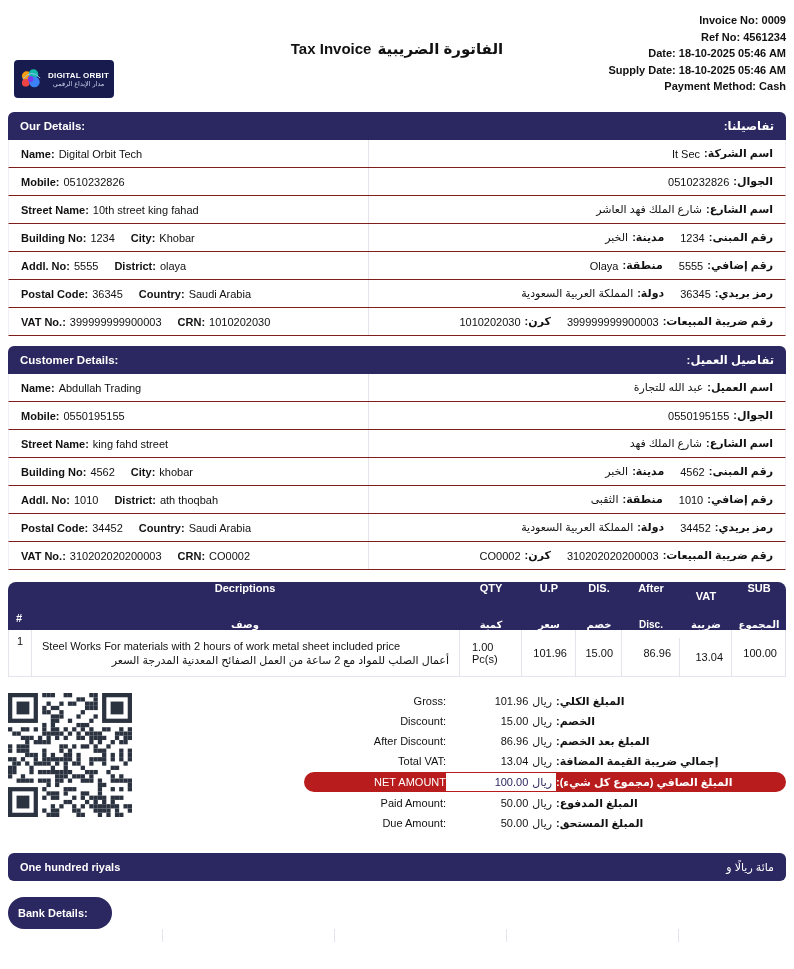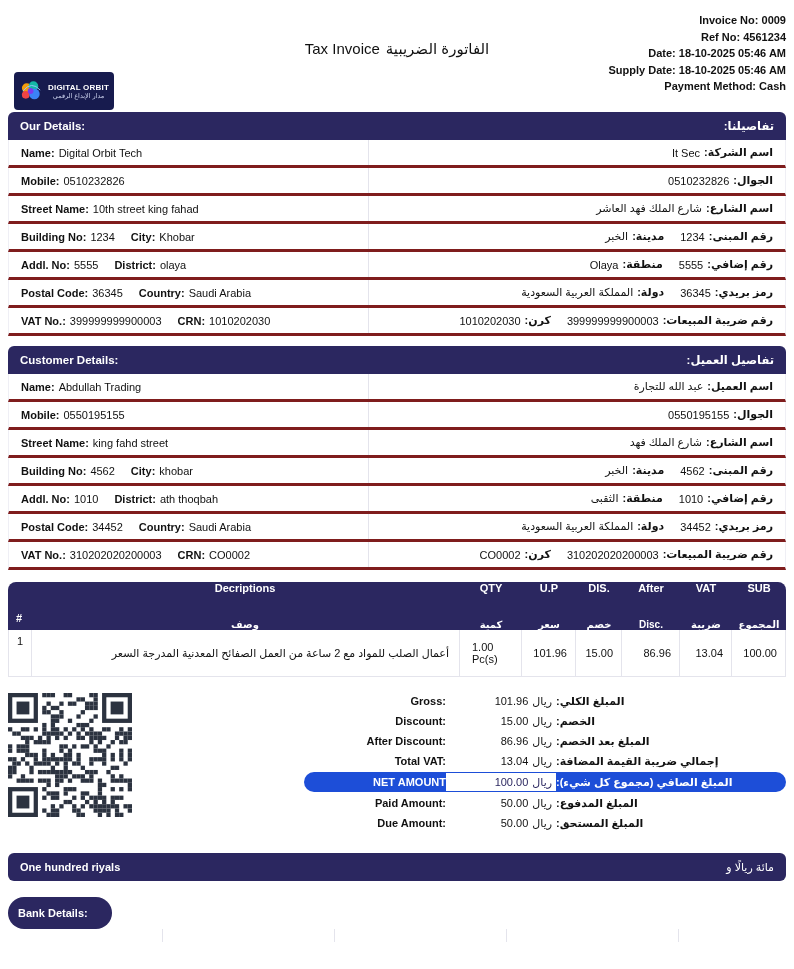--- a/index.html
+++ b/index.html
@@ -7,74 +7,74 @@
   body {
     width:794px; height:969px; position:relative; overflow:hidden;
     font-family:"Liberation Sans","DejaVu Sans",sans-serif;
     color:#111; font-size:11px;
   }
   .b { font-weight:700; }
 
   
   .top { position:relative; height:112px; }
   .meta { position:absolute; top:12px; right:8px; text-align:right; line-height:16.5px; font-weight:700; font-size:11px; }
-  .doc-title { position:absolute; top:40px; left:0; width:100%; text-align:center; font-size:15px; font-weight:400; }
+  .doc-title { position:absolute; top:40px; left:0; width:100%; text-align:center; font-size:15px; font-weight:700; }
   .doc-title .ar { margin-left:6px; }
-  .logo { position:absolute; left:14px; top:72px; width:100px; height:38px; background:#171b4e; border-radius:4px;
+  .logo { position:absolute; left:14px; top:60px; width:100px; height:38px; background:#171b4e; border-radius:4px;
           display:flex; align-items:center; padding:3px 5px; gap:4px; }
   .logo-txt { display:flex; flex-direction:column; line-height:1.15; }
   .logo-en { color:#fff; font-size:8px; font-weight:700; letter-spacing:.2px; white-space:nowrap; }
   .logo-ar { color:#cdd3ee; font-size:6.5px; text-align:center; }
 
   
   .sec { margin:0 8px 10px 8px; }
   .sec-head { background:#2b2760; color:#fff; font-weight:700; font-size:11.5px; height:28px;
               border-radius:6px 6px 0 0; display:flex; align-items:center; justify-content:space-between; padding:0 12px;gap:32px; }
-  .drow { display:flex; height:28px; border-bottom:3px solid #7f1d1d; border-left:1px solid #efeff5; border-right:1px solid #efeff5; }
+  .drow { display:flex; height:28px; border-bottom:1px solid #7f1d1d; border-left:1px solid #efeff5; border-right:1px solid #efeff5; }
   .cell { display:flex; align-items:center; }
   .cell-en { width:360px; padding:0 10px 0 12px; border-right:1px solid #e4e4ec; }
   .cell-ar { flex:1; padding:0 12px 0 10px; }
   .lbl { font-weight:700; margin-inline-end:4px; white-space:nowrap; }
   .val { white-space:nowrap; }
   .l2 { margin-inline-start:16px; }
 
   
   .items { margin:12px 8px 0 8px; }
   .it-head { background:#2b2760; color:#fff; border-radius:8px 8px 0 0; display:flex; height:48px; }
   .it-head .col { display:flex; flex-direction:column; justify-content:space-between; align-items:center; gap:1px; font-weight:700; font-size:11px; }
   .it-head .h2 { font-size:10px; }
   .col-num   { width:22px; }
   .it-head .col-num { justify-content:flex-end; padding-bottom:6px; align-items:flex-start; padding-left:8px; }
   .col-desc  { flex:1; }
   .col-qty   { width:62px; }
   .col-up    { width:54px; }
   .col-dis   { width:46px; }
   .col-after { width:58px; }
-  .col-vat   { width:52px; }
+  .col-vat   { width:52px;margin-top:8px; }
   .col-sub   { width:54px; }
   .it-row { display:flex; min-height:47px; border:1px solid #e4e4ec; border-top:none; }
   .it-row > div { border-left:1px solid #e4e4ec; display:flex; align-items:center; font-size:11px;padding-left:12px; }
   .it-row > div:first-child { border-left:none; }
   .it-row .col-num { align-items:flex-start; padding:5px 0 0 8px; }
   .it-row .col-desc { flex-direction:column; align-items:stretch; justify-content:center; padding:4px 10px; gap:2px; }
   .desc-en { text-align:left; }
   .desc-ar { direction:rtl; }
   .num-cell { justify-content:flex-end; padding-right:8px; }
   .qty-cell { justify-content:center; }
 
   
   .tot-wrap { position:relative; margin:14px 8px 0 8px; height:150px; }
   .qr { position:absolute; left:0; top:2px; width:124px; height:124px; }
   .totals { position:absolute; right:0; top:0; width:482px; }
   .t-row { display:flex; align-items:center; height:20px; }
-  .t-lab-en { width:142px; text-align:right; font-weight:700; }
+  .t-lab-en { width:142px; text-align:right; font-weight:400; }
   .t-val { width:110px; display:flex; justify-content:flex-end; align-items:center; gap:4px; padding-right:4px; }
   .t-lab-ar { flex:1; direction:rtl; text-align:left; font-weight:700; padding-right:4px; }
   .t-lab-ar span { direction:rtl; }
-  .t-row.net { background:#1d4ed8; color:#fff; border-radius:10px; height:20px; margin:1px 0; }
+  .t-row.net { background:#b91c1c; color:#fff; border-radius:10px; height:20px; margin:1px 0; }
   .t-row.net .t-val { background:#fff; color:#2b2760; height:18px; }
 
   
   .words { margin:12px 8px 0 8px; background:#2b2760; color:#fff; border-radius:6px; height:28px;
            display:flex; align-items:center; justify-content:space-between; padding:0 12px; font-size:11px; }
   .words .en { font-weight:700; }
 
   
   .bank { margin:16px 8px 0 8px; display:flex; height:32px; }
   .bank-label { background:#2b2760; color:#fff; font-weight:700; width:104px; border-radius:16px;
@@ -330,20 +330,21 @@
         <div class="h2" dir="rtl">ضريبة</div>
       </div>
     <div class="col col-sub">
         <div class="h1">SUB</div>
         <div class="h2" dir="rtl">المجموع</div>
       </div>
   </div>
   <div class="it-row">
     <div class="col-num">1</div>
     <div class="col-desc">
+      <div class="desc-en">Steel Works For materials with 2 hours of work metal sheet included price</div>
       <div class="desc-ar">أعمال الصلب للمواد مع 2 ساعة من العمل الصفائح المعدنية المدرجة السعر</div>
     </div>
     <div class="col-qty qty-cell">1.00 Pc(s)</div>
     <div class="col-up num-cell">101.96</div>
     <div class="col-dis num-cell">15.00</div>
     <div class="col-after num-cell">86.96</div>
     <div class="col-vat num-cell">13.04</div>
     <div class="col-sub num-cell">100.00</div>
   </div>
 </div>

